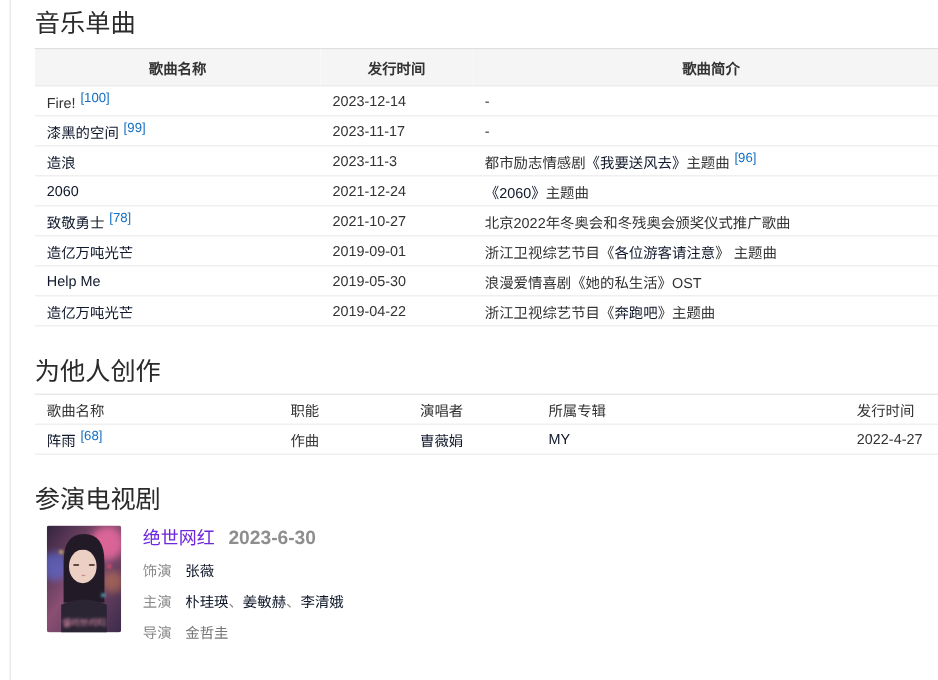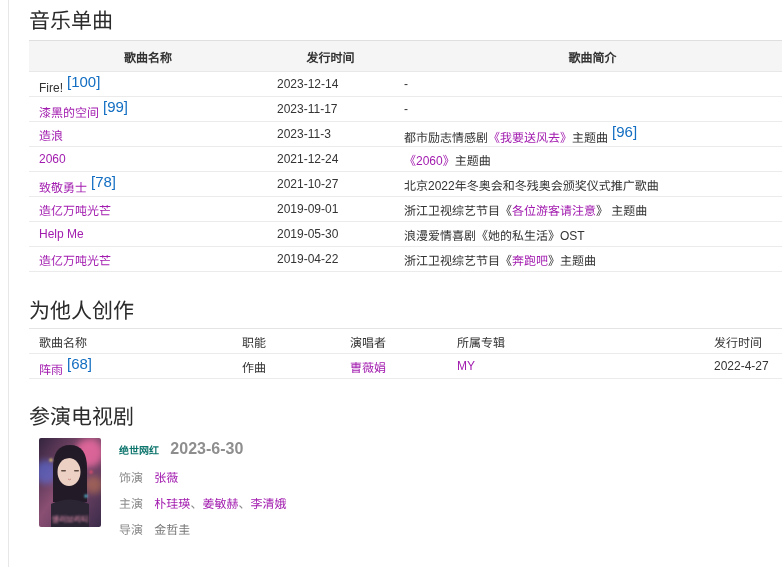--- a/index.html
+++ b/index.html
@@ -24,29 +24,29 @@
     text-align:center;border-top:1px solid #dfdfdf;border-bottom:1px solid #e8e8e8;
   }
   #singles-table td{height:24px;border-bottom:1px solid #ebebeb;padding:0 8px 0 10px}
   
   #others-table th{
     background:#fff;height:24px;font-weight:400;font-size:12px;color:#333;text-align:left;
     border-top:1px solid #e4e4e4;border-bottom:1px solid #ebebeb;padding:0 8px 0 10px;
   }
   #others-table td{height:24px;border-bottom:1px solid #ebebeb;padding:0 8px 0 10px}
 
-  .lnk{color:#a21caf;cursor:pointer}
-  sup.ref{color:#136ec2;font-size:15px;margin-left:4px;cursor:pointer}
+  .lnk{color:#0f172a;cursor:pointer}
+  sup.ref{color:#136ec2;font-size:11px;margin-left:4px;cursor:pointer}
 
   
   .drama-item{display:flex;margin-left:10px}
   .poster{width:62px;height:89px;border-radius:2px;display:block;cursor:pointer;flex:0 0 62px}
   .drama-info{margin-left:18px;padding-top:1px}
   .drama-title-line{line-height:20px}
-  .drama-title{font-size:10px;font-weight:700;color:#0f766e;cursor:pointer}
+  .drama-title{font-size:15px;font-weight:400;color:#6d28d9;cursor:pointer}
   .drama-date{font-size:16px;font-weight:700;color:#8e8e8e;margin-left:8px}
   .meta-line{margin-top:9px;line-height:17px;color:#8a8a8a}
   .meta-line:first-of-type{margin-top:7px}
   .meta-label{color:#8a8a8a;margin-right:8px}
   .meta-plain{color:#767676}
   .cast-sep{color:#8a8a8a}
 </style>
 </head>
 <body>
 

